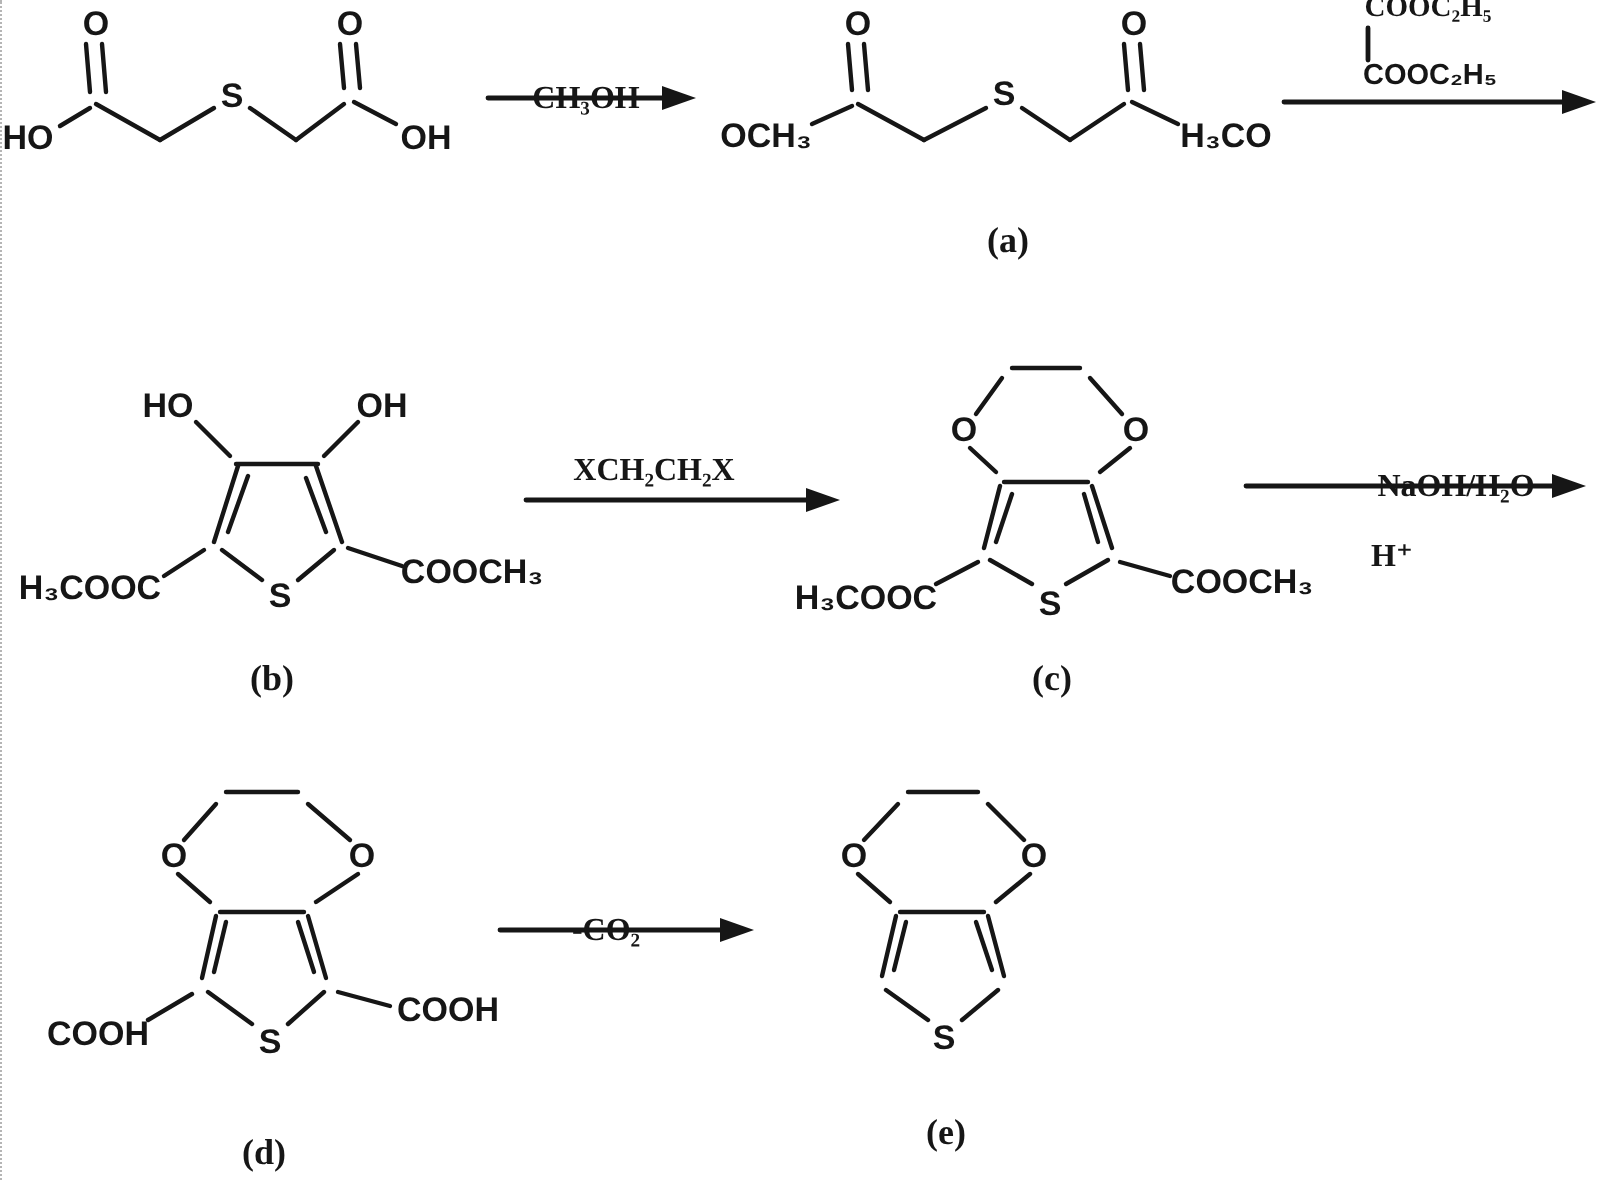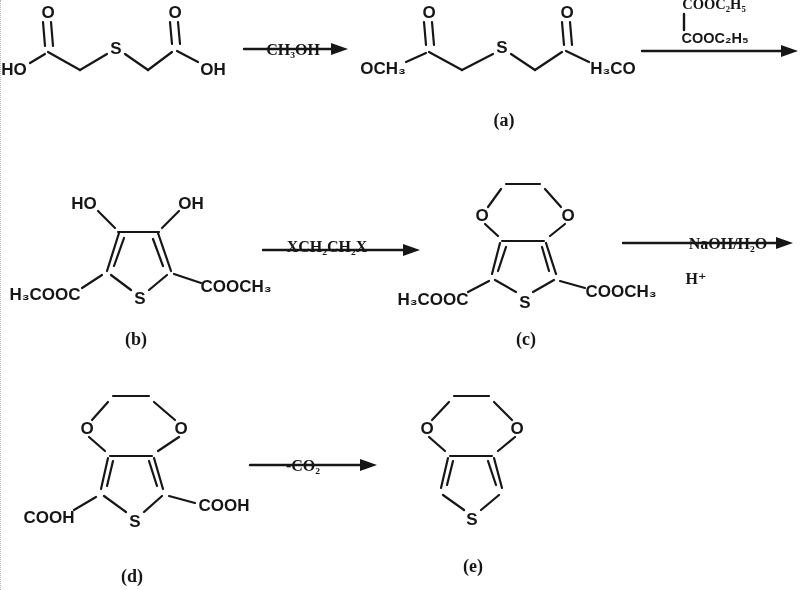--- a/index.html
+++ b/index.html
@@ -163,21 +163,21 @@
   <span class="lab rg-lite" style="left:713px;top:4px">COOC₂H₅</span>
   <span class="lab rg-sans" style="left:714px;top:38px">COOC₂H₅</span>
 
   <span class="lab atom" style="left:83px;top:203px">HO</span>
   <span class="lab atom" style="left:190px;top:203px">OH</span>
   <span class="lab atom" style="left:44px;top:294px">H₃COOC</span>
   <span class="lab atom" style="left:139px;top:298px">S</span>
   <span class="lab atom" style="left:235px;top:286px">COOCH₃</span>
   <span class="lab tag" style="left:135px;top:339px">(b)</span>
 
-  <span class="lab rg" style="left:326px;top:227px">XCH₂CH₂X</span>
+  <span class="lab rg" style="left:326px;top:216px">XCH₂CH₂X</span>
 
   <span class="lab atom" style="left:481px;top:215px">O</span>
   <span class="lab atom" style="left:567px;top:215px">O</span>
   <span class="lab atom" style="left:432px;top:299px">H₃COOC</span>
   <span class="lab atom" style="left:524px;top:302px">S</span>
   <span class="lab atom" style="left:620px;top:291px">COOCH₃</span>
   <span class="lab tag" style="left:525px;top:339px">(c)</span>
 
   <span class="lab rg" style="left:727px;top:224px">NaOH/H₂O</span>
   <span class="lab rg" style="left:695px;top:259px">H⁺</span>

